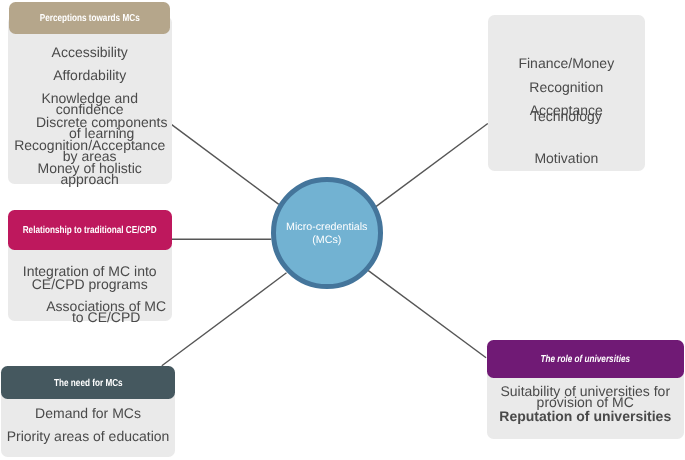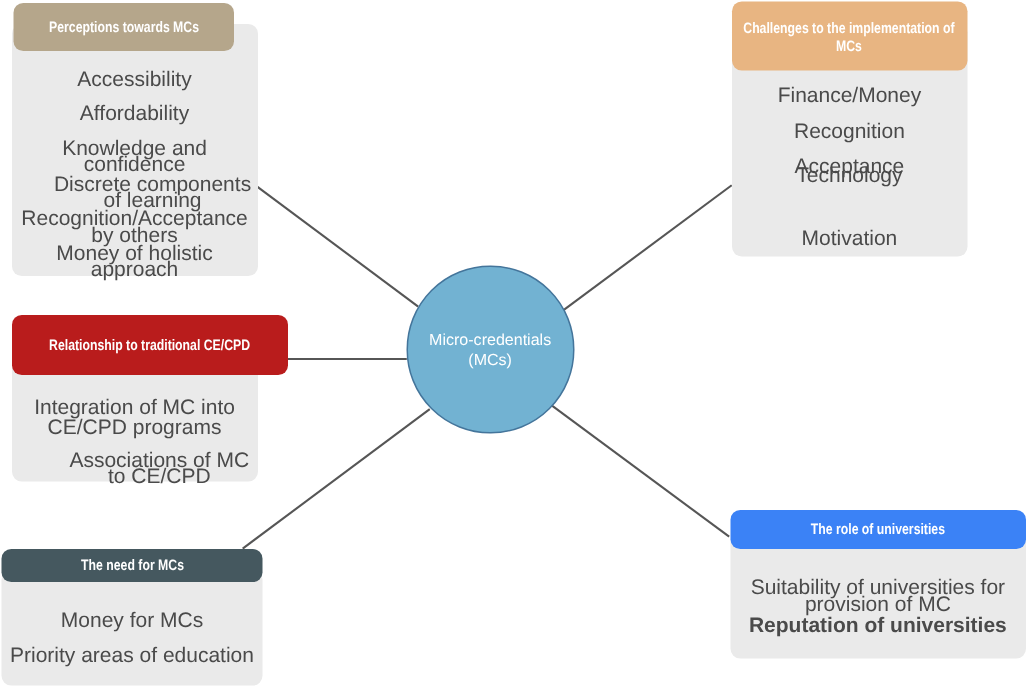--- a/index.html
+++ b/index.html
@@ -7,91 +7,87 @@
   body{width:685px;height:460px;font-family:"Liberation Sans",sans-serif;overflow:hidden;}
   #stage{position:relative;width:685px;height:460px;background:#fff;}
   svg#links{position:absolute;left:0;top:0;width:685px;height:460px;pointer-events:none;}
   .card{position:absolute;}
   .card-body{position:absolute;left:0;top:0;right:0;bottom:0;background:#eaeaea;border-radius:6.5px;}
   .card-header{position:absolute;left:0;top:0;border-radius:6.5px;color:#fff;font-weight:bold;
     display:flex;align-items:center;justify-content:center;text-align:center;font-size:10.1px;line-height:11.6px;padding-top:2px;box-sizing:border-box;}
   .card-header > span{display:inline-block;transform:scaleX(0.81);transform-origin:center;white-space:pre;}
   .card-items{position:absolute;left:0;right:0;}
   .card-item{position:absolute;left:0;right:0;text-align:center;color:#4a4a4a;font-size:14px;line-height:11px;}
-  .center-node{position:absolute;border-radius:50%;background:#72b2d2;border:1px solid #c2410c;
+  .center-node{position:absolute;border-radius:50%;background:#72b2d2;border:5px solid #c2410c;
     display:flex;flex-direction:column;align-items:center;justify-content:center;text-align:center;
     color:#ffffff;font-size:10.7px;line-height:13.4px;box-sizing:border-box;padding-top:3px;}
 </style>
 </head>
 <body>
 
 <div id="stage">
   <svg id="links" viewBox="0 0 685 460">
       <line x1="171" y1="124.1" x2="278.8" y2="204.4" stroke="#565656" stroke-width="1.4"></line>
       <line x1="487.8" y1="123.5" x2="375.9" y2="206.6" stroke="#565656" stroke-width="1.4"></line>
       <line x1="171.4" y1="239.3" x2="271.2" y2="239.3" stroke="#565656" stroke-width="1.4"></line>
       <line x1="161.8" y1="365.7" x2="286.5" y2="272.8" stroke="#565656" stroke-width="1.4"></line>
       <line x1="486.1" y1="357.8" x2="368" y2="270.4" stroke="#565656" stroke-width="1.4"></line>
     </svg>
 
   <div class="card" style="left:7.7px;top:2px;width:164px;height:182px;">
     <div class="card-body" style="top: 14px; background-color: rgb(234, 234, 234);"></div>
-    <div class="card-header" style="width: 147px; height: 32px; left: 1.1px; background-color: rgb(181, 166, 139);">
+    <div class="card-header" style="width: 161px; height: 32px; left: 1.1px; background-color: rgb(181, 166, 139);">
       <span>Perceptions towards MCs</span>
     </div>
     <div class="card-items" style="top:44.8px;">
       <div class="card-item" style="top: 0px; color: rgb(74, 74, 74);">Accessibility</div>
       <div class="card-item" style="top: 23.3px; color: rgb(74, 74, 74);">Affordability</div>
       <div class="card-item" style="top: 46.6px; color: rgb(74, 74, 74);">Knowledge and confidence</div>
       <div class="card-item" style="top: 69.9px; color: rgb(74, 74, 74); padding-left: 24px;">Discrete components of learning</div>
-      <div class="card-item" style="top: 93.2px; color: rgb(74, 74, 74);">Recognition/Acceptance by others</div>
+      <div class="card-item" style="top: 93.2px; color: rgb(74, 74, 74);">Recognition/Acceptance by areas</div>
       <div class="card-item" style="top: 116.5px; color: rgb(74, 74, 74);">Money of holistic approach</div>
     </div>
   </div>
 
   <div class="card" style="left:487.8px;top:1.3px;width:157px;height:170.2px;">
     <div class="card-body" style="top: 14px; background-color: rgb(234, 234, 234);"></div>
-    <div class="card-header" style="width: 157px; height: 46px; left: 0px; padding-top: 3.5px; background-color: rgb(232, 181, 130);">
-      <span>Challenges to the implementation of
-MCs</span>
-    </div>
     <div class="card-items" style="top:57px;">
       <div class="card-item" style="top: 0px; color: rgb(74, 74, 74);">Finance/Money</div>
       <div class="card-item" style="top: 23.6px; color: rgb(74, 74, 74);">Recognition</div>
       <div class="card-item" style="top: 47.2px; color: rgb(74, 74, 74);">Acceptance</div>
       <div class="card-item" style="top: 53px; color: rgb(74, 74, 74);">Technology</div>
       <div class="card-item" style="top: 94.4px; color: rgb(74, 74, 74);">Motivation</div>
     </div>
   </div>
 
   <div class="card" style="left:7.7px;top:210px;width:164px;height:110.8px;">
     <div class="card-body" style="top: 14px; background-color: rgb(234, 234, 234);"></div>
-    <div class="card-header" style="width: 184px; height: 39.7px; left: 0px; background-color: #b91c1c;">
+    <div class="card-header" style="width: 164px; height: 39.7px; left: 0px; background-color: #be185d;">
       <span>Relationship to traditional CE/CPD</span>
     </div>
     <div class="card-items" style="top:54.5px;">
       <div class="card-item" style="top: 0px; line-height: 13.2px; color: rgb(74, 74, 74);">Integration of MC into CE/CPD programs</div>
       <div class="card-item" style="top: 36.4px; color: rgb(74, 74, 74); margin-left: 33px;">Associations of MC to CE/CPD</div>
     </div>
   </div>
 
   <div class="card" style="left:1px;top:366px;width:174px;height:91px;">
     <div class="card-body" style="top: 14px; background-color: rgb(234, 234, 234);"></div>
-    <div class="card-header" style="width: 174px; height: 22px; left: 0px; background-color: rgb(69, 88, 95);">
+    <div class="card-header" style="width: 174px; height: 33px; left: 0px; background-color: rgb(69, 88, 95);">
       <span>The need for MCs</span>
     </div>
     <div class="card-items" style="top:41.5px;">
-      <div class="card-item" style="top: 0px; color: rgb(74, 74, 74);">Money for MCs</div>
+      <div class="card-item" style="top: 0px; color: rgb(74, 74, 74);">Demand for MCs</div>
       <div class="card-item" style="top: 23.3px; color: rgb(74, 74, 74);">Priority areas of education</div>
     </div>
   </div>
 
   <div class="card" style="left:486.5px;top:340px;width:197.5px;height:98.6px;">
     <div class="card-body" style="top: 14px; background-color: rgb(234, 234, 234);"></div>
-    <div class="card-header" style="width: 197.5px; height: 26px; left: 0px; background-color: #3b82f6;">
+    <div class="card-header" style="width: 197.5px; height: 38px; left: 0px; background-color: #701a75; font-style: italic;">
       <span>The role of universities</span>
     </div>
     <div class="card-items" style="top:46px;">
       <div class="card-item" style="top: 0px; color: rgb(74, 74, 74);">Suitability of universities for provision of MC</div>
       <div class="card-item" style="top: 25px; color: rgb(74, 74, 74); font-weight: bold;">Reputation of universities</div>
     </div>
   </div>
 
   <div class="center-node" style="left: 271px; top: 177px; width: 111.5px; height: 111.5px; background-color: rgb(114, 178, 210); border-color: rgb(68, 117, 155);">
     <div>Micro-credentials</div>

